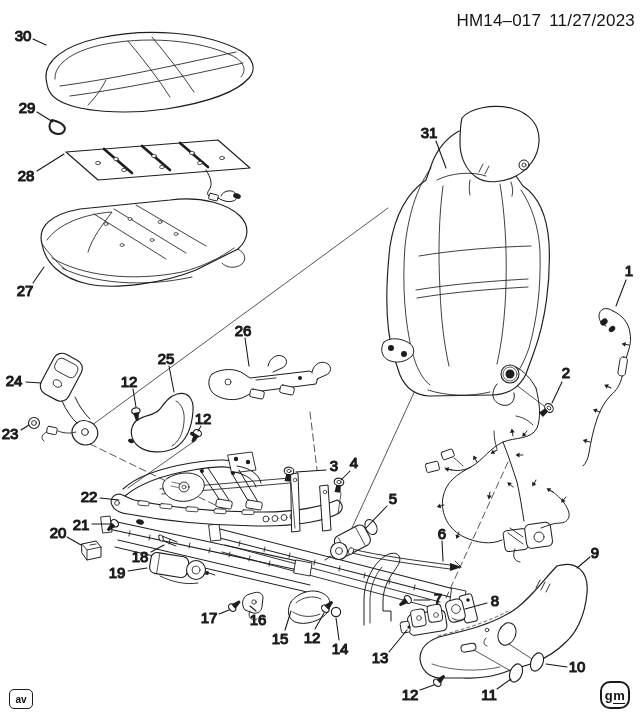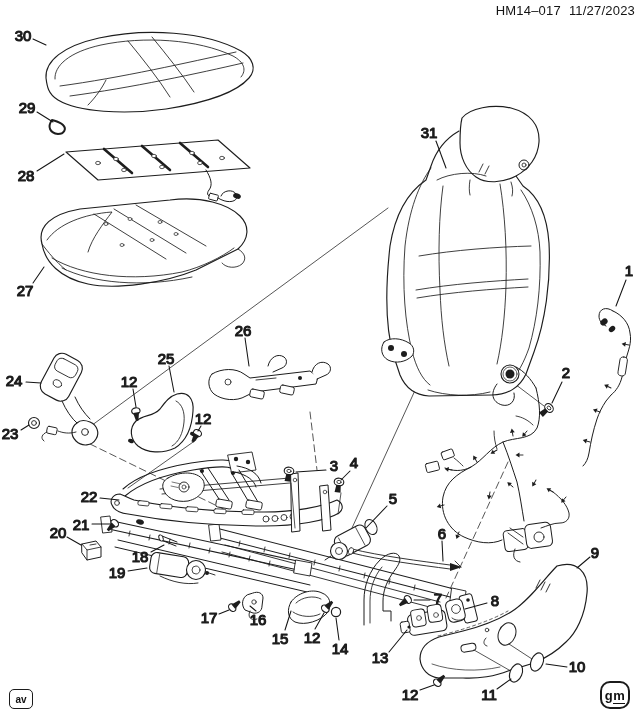--- a/index.html
+++ b/index.html
@@ -1,18 +1,18 @@
 <!DOCTYPE html>
 <html><head>
 <meta charset="utf-8">
 <style>
   html,body{margin:0;padding:0;}
   body{width:640px;height:718px;background:#ffffff;overflow:hidden;position:relative;
        font-family:"Liberation Sans",sans-serif;color:#111;}
-  .doc-ref{position:absolute;top:3px;right:5px;font-size:13px;letter-spacing:.2px;
+  .doc-ref{position:absolute;top:11px;right:5px;font-size:17px;letter-spacing:.2px;
            color:#141414;white-space:nowrap;}
   .doc-ref .num{margin-right:8px;}
   svg{position:absolute;left:0;top:0;}
   .badge{position:absolute;border:1.4px solid #1b1b1b;border-radius:5px;background:#fff;
          display:flex;align-items:center;justify-content:center;}
   .badge-av{left:9px;bottom:9px;width:22px;height:18px;font-size:10px;font-weight:bold;}
   .badge-gm{right:10px;bottom:9px;width:26px;height:24px;font-size:13px;font-weight:bold;
             border-width:2px;border-radius:10px;letter-spacing:.5px;}
   .badge-gm span.underlined{border-bottom:1.6px solid #111;}
   .callout{font:400 15px "Liberation Sans",sans-serif;fill:#141414;text-anchor:middle;}

